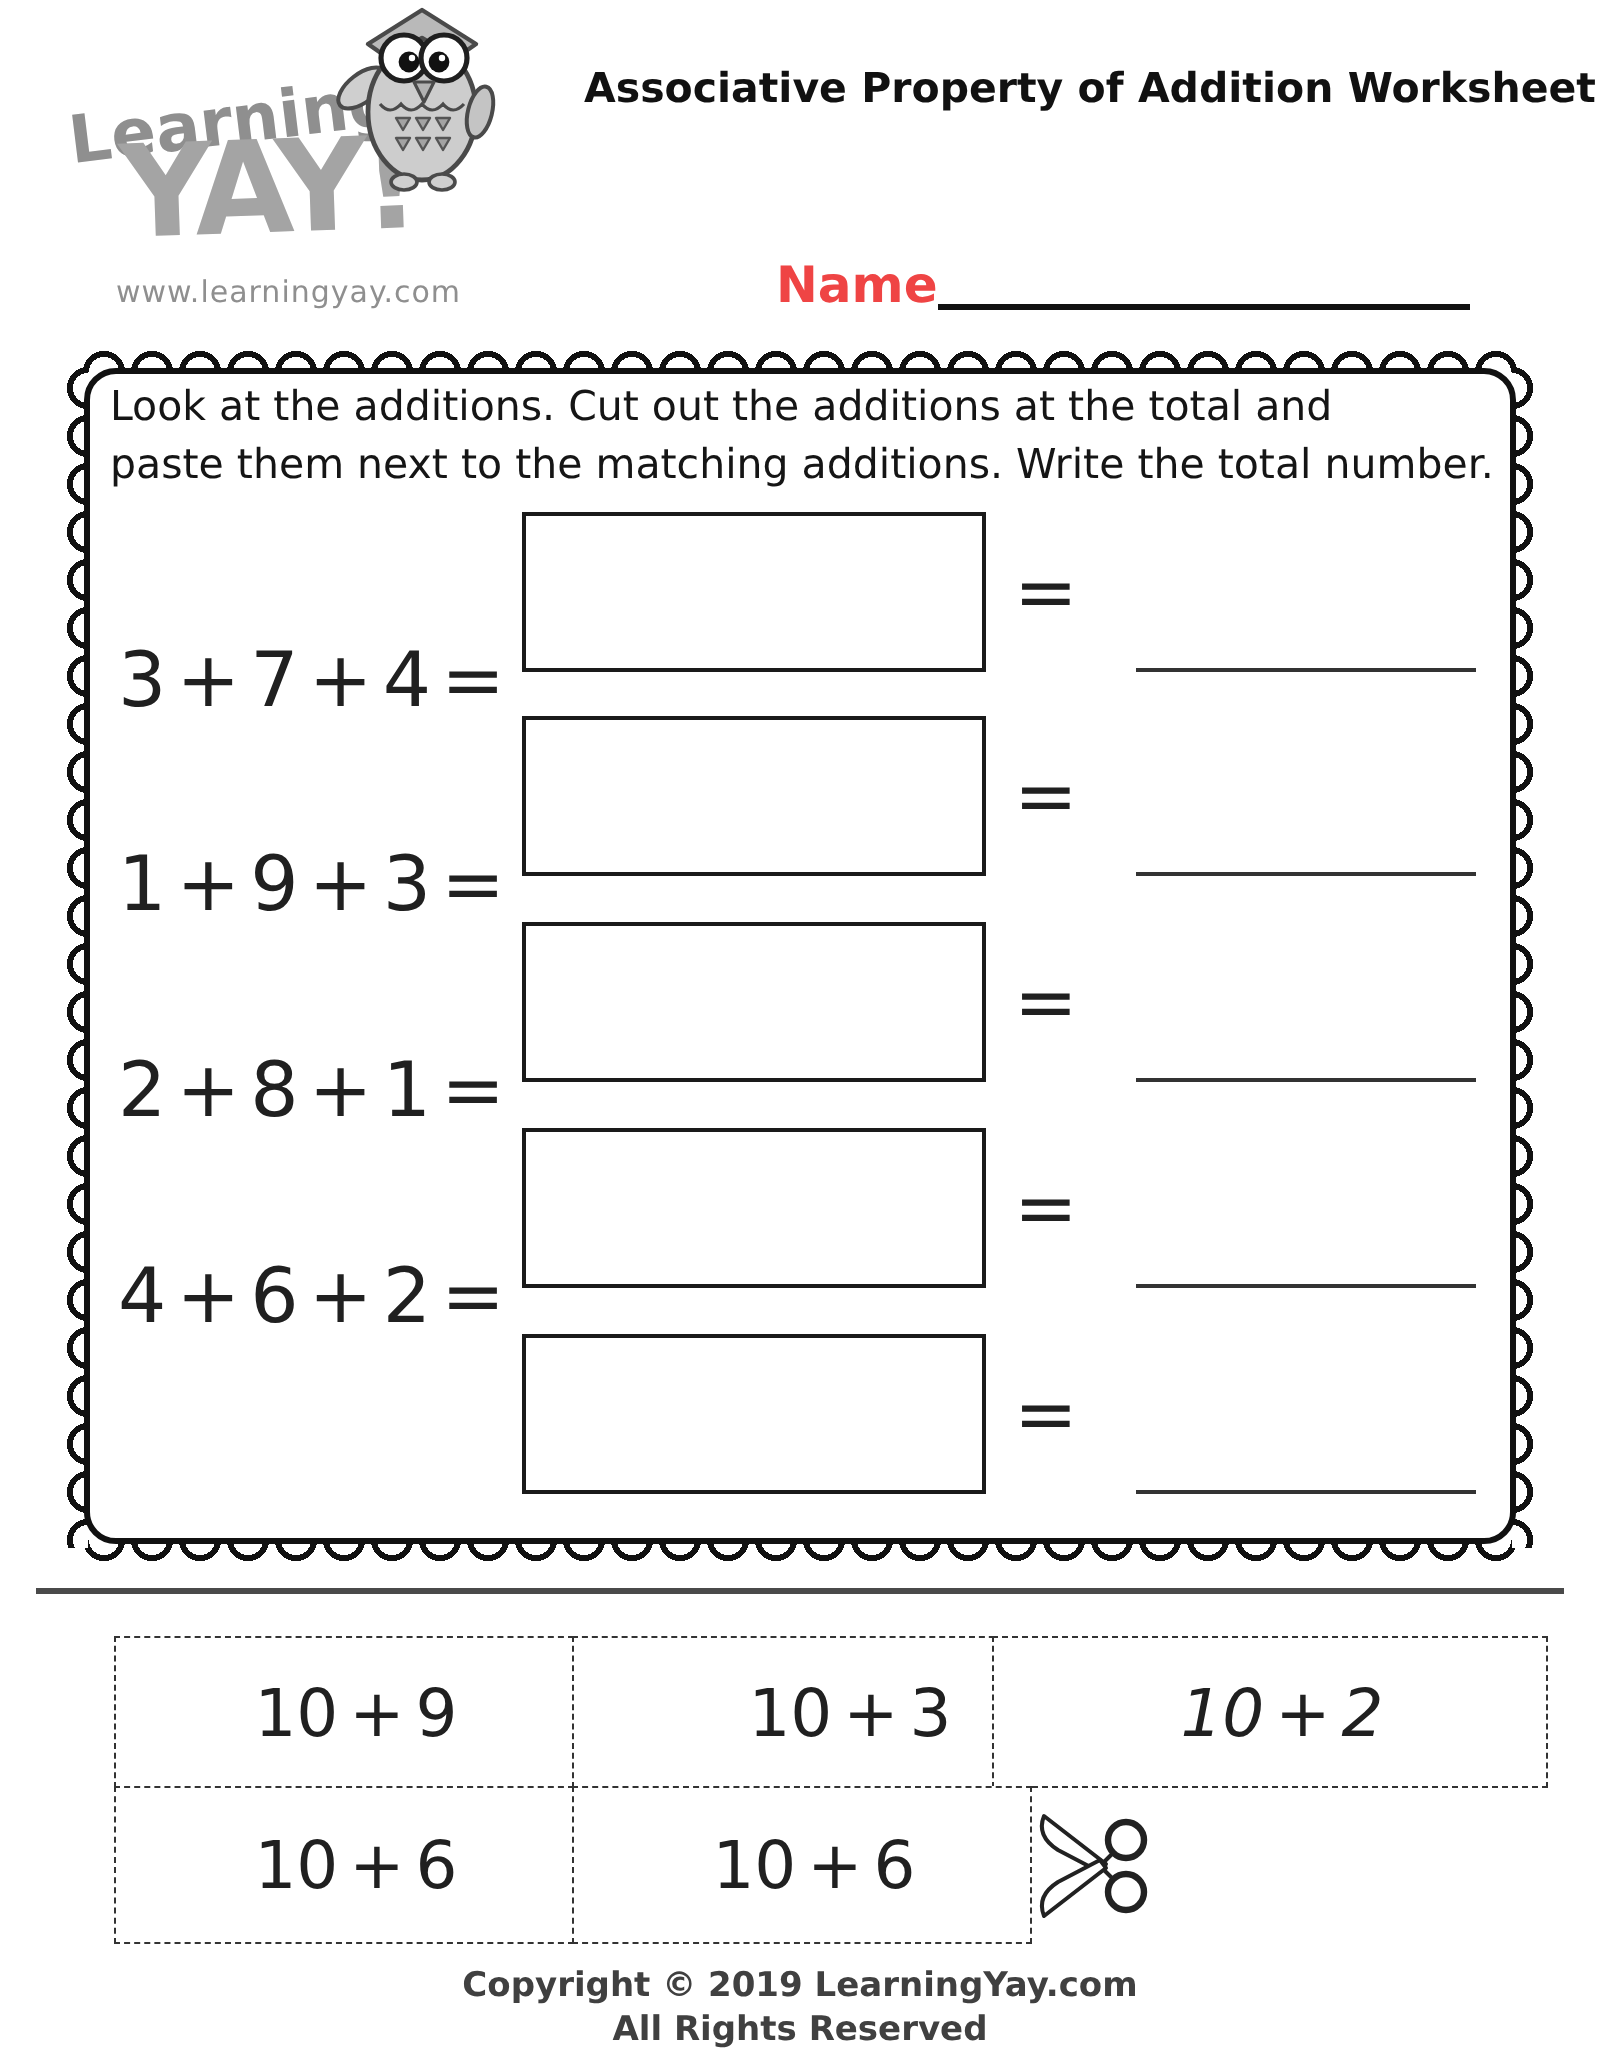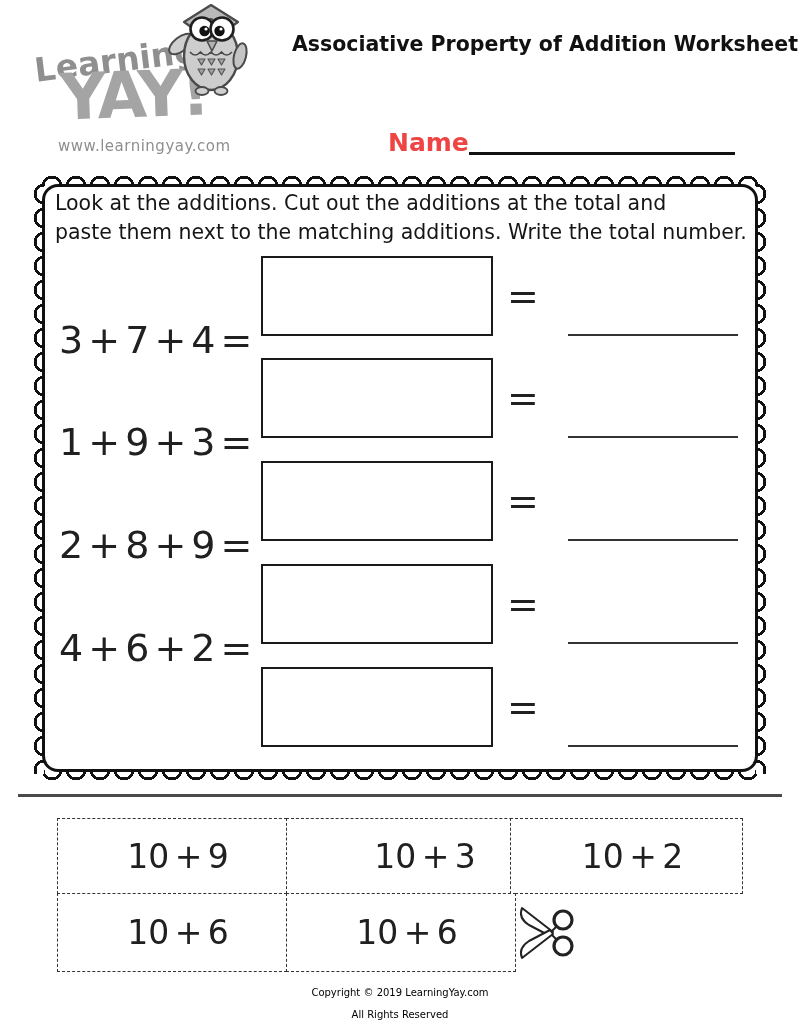--- a/index.html
+++ b/index.html
@@ -84,28 +84,28 @@
   .separator { position:absolute; left:18px; top:794px; width:764px; height:0; border-top:3px solid #4a4a4a; }
 
   
   .cut-cell {
     position:absolute; border:1.5px dashed #333; background:#fff;
     display:flex; align-items:center; justify-content:center;
     font-size:33px; font-weight:400; color:#202020; word-spacing:-5px; white-space:nowrap;padding-left:12px;
   }
   .cell-a1 { left:57px;  top:818px; width:230px; height:76px; }
   .cell-a2 { left:286px; top:818px; width:266px; height:76px; }
-  .cell-a3 { left:510px; top:818px; width:233px; height:76px; }
+  .cell-a3 { left:496px; top:818px; width:278px; height:76px;font-style:italic; }
   .cell-b1 { left:57px;  top:893px; width:230px; height:79px; }
   .cell-b2 { left:286px; top:893px; width:230px; height:79px; }
   .scissors { position:absolute; left:516px; top:901px; }
 
   
   .footer { position:absolute; left:0; top:982px; width:800px; text-align:center;
-    font-size:10px; line-height:22px; color:#000000; }
+    font-size:17px; line-height:22px; color:#404040;font-weight:bold; }
 </style>
 </head>
 <body>
 
 <div class="page">
 
   <div class="logo-word1">Learning,</div>
   <div class="logo-word2">YAY!</div>
   <div class="logo-site">www.learningyay.com</div>
 
@@ -161,21 +161,21 @@
     <span class="eq2">=</span>
     <div class="answer-line"></div>
   </div>
   <div class="prob-row" style="top:358px;">
     <span class="expr">1 + 9 + 3 =</span>
     <div class="paste-box"></div>
     <span class="eq2">=</span>
     <div class="answer-line"></div>
   </div>
   <div class="prob-row" style="top:461px;">
-    <span class="expr">2 + 8 + 9 =</span>
+    <span class="expr">2 + 8 + 1 =</span>
     <div class="paste-box"></div>
     <span class="eq2">=</span>
     <div class="answer-line"></div>
   </div>
   <div class="prob-row" style="top:564px;">
     <span class="expr">4 + 6 + 2 =</span>
     <div class="paste-box"></div>
     <span class="eq2">=</span>
     <div class="answer-line"></div>
   </div>

